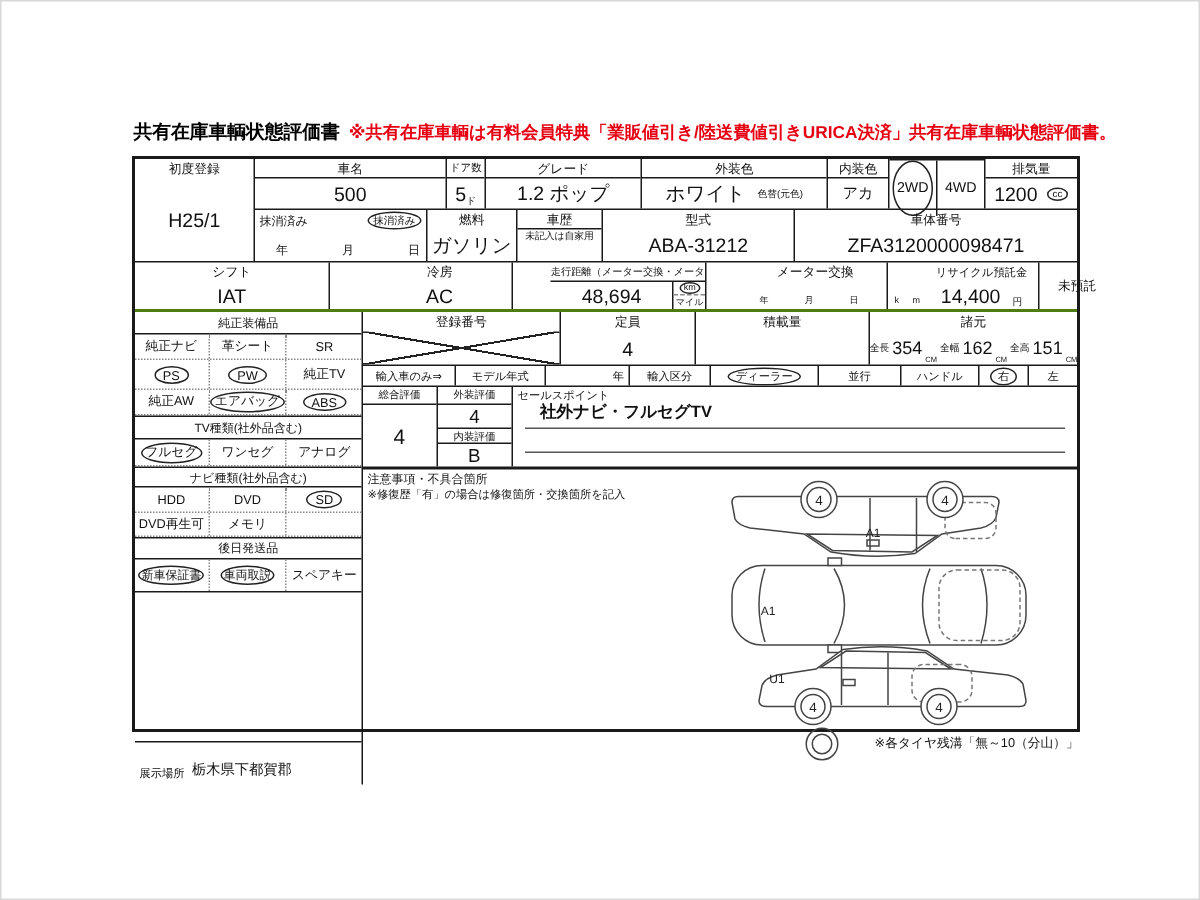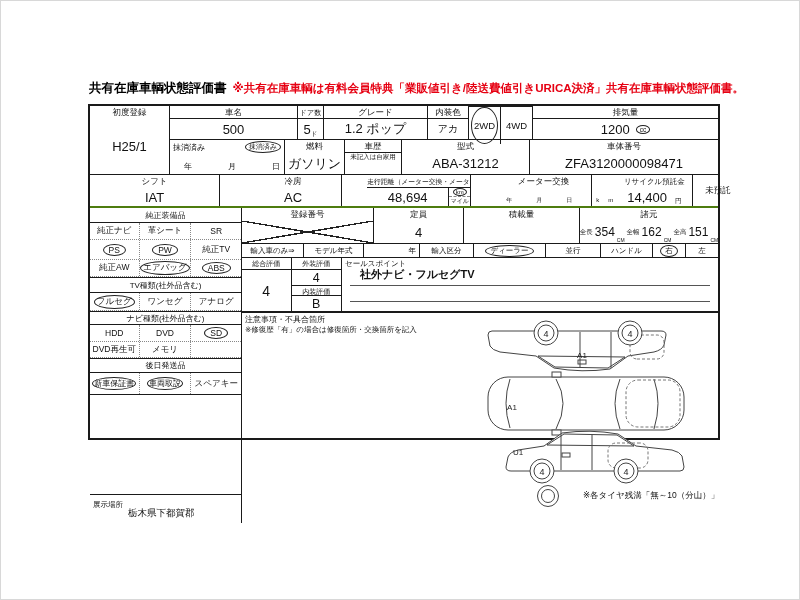--- a/index.html
+++ b/index.html
@@ -2,21 +2,21 @@
 <html><head>
 <meta charset="utf-8">
 <style>
   * { margin:0; padding:0; box-sizing:border-box; }
   body { width:800px; height:600px; background:#fff; font-family:"Liberation Sans","DejaVu Sans",sans-serif; color:#111; }
   .sheet { position:relative; width:800px; height:600px; background:#fff; border:1px solid #d8d8d8; overflow:hidden; }
   .titlebar { position:absolute; left:88px; top:79px; width:632px; display:flex; align-items:baseline; gap:6px; white-space:nowrap; }
   .title { font-size:12.5px; font-weight:bold; color:#000; }
   .warning { font-size:11.5px; font-weight:bold; color:#e60012; }
 
-  .tbl { position:absolute; left:87px; top:103px; width:632px; height:336px; border:2px solid #1a1a1a; background:#fff; }
+  .tbl { position:absolute; left:87px; top:103px; width:632px; height:384px; border:2px solid #1a1a1a; background:#fff; }
   .row { display:flex; }
   .cell { border-right:1px solid #1a1a1a; display:flex; flex-direction:column; min-width:0; }
   .cell:last-child { border-right:none; }
   .hdr { font-size:8.5px; text-align:center; line-height:13px; height:13px; white-space:nowrap; overflow:hidden; }
   .hb { border-bottom:1px solid #1a1a1a; }
   .val { flex:1; display:flex; align-items:center; justify-content:center; font-size:13px; white-space:nowrap; }
   .circ { display:inline-block; border:1px solid #222; border-radius:50%; padding:0 5px; }
   .circ-sm { display:inline-block; border:1px solid #222; border-radius:50%; padding:0 3px; font-size:6.5px; }
   .tiny { font-size:6.5px; }
 
@@ -57,21 +57,21 @@
   .notesarea { flex:1; position:relative; }
   .notes-label { position:absolute; left:3px; top:2px; font-size:8px; line-height:10px; }
   .notes-sub { position:absolute; left:3px; top:12px; font-size:7.5px; line-height:10px; }
 
   .xcross { position:relative; }
   .xcross::before, .xcross::after { content:""; position:absolute; inset:0;
     background:linear-gradient(to top right, transparent calc(50% - 0.7px), #222 calc(50% - 0.7px), #222 calc(50% + 0.7px), transparent calc(50% + 0.7px)); }
   .xcross::after { background:linear-gradient(to bottom right, transparent calc(50% - 0.7px), #222 calc(50% - 0.7px), #222 calc(50% + 0.7px), transparent calc(50% + 0.7px)); }
 
   .locationcell { flex:1; position:relative; }
-  .loc-label { position:absolute; left:3px; top:5px; font-size:7.5px; }
+  .loc-label { position:absolute; left:3px; top:16px; font-size:7.5px; }
   .loc-val { position:absolute; left:38px; top:12px; font-size:9.5px; }
 
   .tirenote { position:absolute; left:295px; top:172px; display:flex; align-items:center; gap:24px; }
   .tire-icon { width:22px; height:22px; border:1px solid #444; border-radius:50%; display:flex; align-items:center; justify-content:center; }
   .tire-icon span { width:14px; height:14px; border:1px solid #444; border-radius:50%; }
   .tirenote .txt { font-size:8.5px; white-space:nowrap; }
 
   svg text { font-family:"Liberation Sans","DejaVu Sans",sans-serif; }
 </style>
 </head>
@@ -100,20 +100,27 @@
           <div class="cell" style="width:26px">
             <div class="hdr hb" style="font-size:7px">ドア数</div>
             <div class="val">
                 <span>5</span>
                 <span class="tiny" style="align-self:flex-end">ド</span>
               </div>
           </div>
           <div class="cell" style="width:104px">
             <div class="hdr hb">グレード</div>
             <div class="val">1.2 ポップ</div>
+          </div>
+          <div class="cell" style="width:124px">
+            <div class="hdr hb">外装色</div>
+            <div class="val">
+                <span>ホワイト</span>
+                <span class="tiny" style="margin-left:8px">色替(元色)</span>
+              </div>
           </div>
           <div class="cell" style="width:41px">
             <div class="hdr hb">内装色</div>
             <div class="val" style="font-size:10px">アカ</div>
           </div>
           <div class="cell" style="width:64px">
             <div class="hdr hb">駆動</div>
             <div class="val" style="font-size:9.5px; align-items:stretch">
               <span style="flex:1; border-right:1px solid #1a1a1a; display:flex; align-items:center; justify-content:center;">
                   <span class="circ" style="padding:12px 2px">2WD</span>

